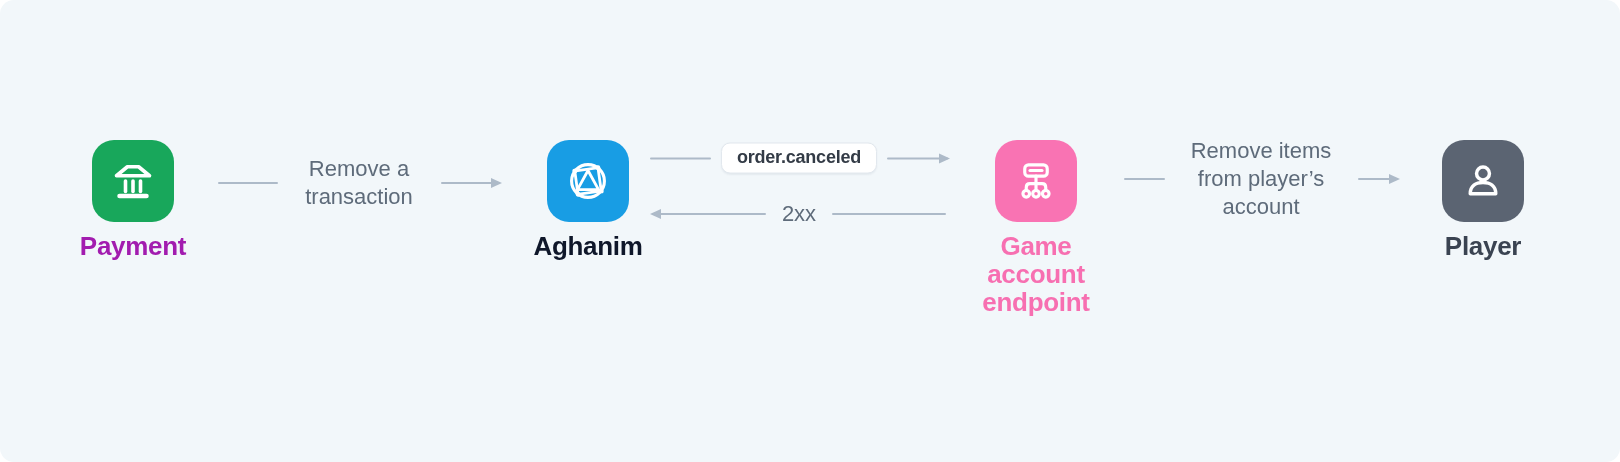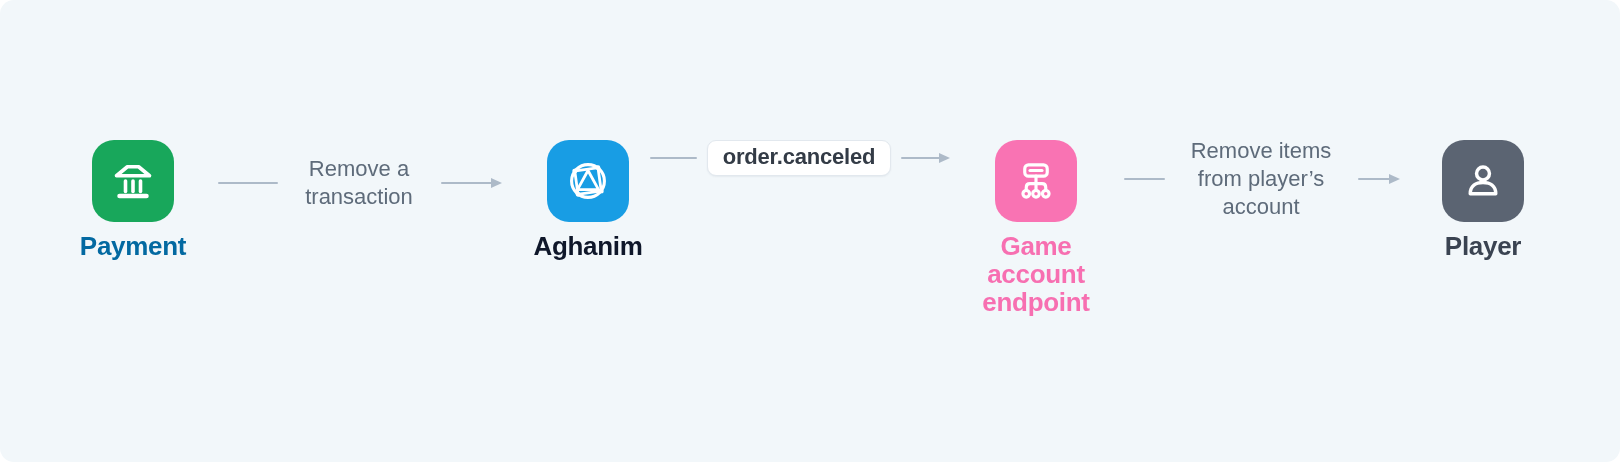--- a/index.html
+++ b/index.html
@@ -40,21 +40,21 @@
   .node-label {
     margin-top: 10px;
     font-size: 26px;
     font-weight: 600;
     letter-spacing: -0.3px;
     line-height: 28px;
     text-align: center;
     max-width: 140px;
   }
   .accent-green  .node-icon { background: #18a75b; }
-  .accent-green  .node-label { color: #0369a1; }
+  .accent-green  .node-label { color: #a21caf; }
   .accent-blue   .node-icon { background: #189de4; }
   .accent-blue   .node-label { color: #0f172a; }
   .accent-pink   .node-icon { background: #f973b3; }
   .accent-pink   .node-label { color: #f76fb1; }
   .accent-slate  .node-icon { background: #5b6472; }
   .accent-slate  .node-label { color: #3a4351; }
 
   
   .connector {
     position: absolute;
@@ -99,21 +99,21 @@
   }
   .clabel.wrap-2 { max-width: 135px; }
   .clabel.wrap-3 { max-width: 165px; }
   .badge {
     flex: none;
     background: #ffffff;
     border: 1px solid #e2e8ee;
     border-radius: 9px;
     box-shadow: 0 1px 2px rgba(20, 40, 60, 0.06);
     padding: 3px 15px 5px 15px;
-    font-size: 22px;
+    font-size: 18px;
     font-weight: 600;
     letter-spacing: -0.2px;
     color: #333b46;
     text-align: right;
   }
 </style>
 </head>
 <body>
 
 <div class="card">
@@ -153,20 +153,25 @@
     </div>
     <div class="node-label">Aghanim</div>
   </div>
 
   <div class="connector" style="left:650px; width:298px; top:158px; gap:10px;">
     <span class="cline"></span>
     <span class="badge">order.canceled</span>
     <span class="cline arrow-right"></span>
   </div>
 
+  <div class="connector" style="left:652px; width:294px; top:214px; gap:16px;">
+    <span class="cline arrow-left"></span>
+    <span class="clabel">2xx</span>
+    <span class="cline"></span>
+  </div>
 
   <div class="node accent-pink" style="left:1036px;">
     <div class="node-icon">
       <svg width="48" height="48" viewBox="0 0 64 64" fill="none" stroke="#ffffff" stroke-width="4.2" stroke-linecap="round" stroke-linejoin="round">
         <rect x="17" y="10.5" width="30" height="15" rx="5"></rect>
         <path d="M24 18 H40"></path>
         <path d="M32 25.5 V44"></path>
         <path d="M19 44 v-3.5 q0 -5 5 -5 h16 q5 0 5 5 V44"></path>
         <circle cx="19" cy="49" r="4.4"></circle>
         <circle cx="32" cy="49" r="4.4"></circle>

